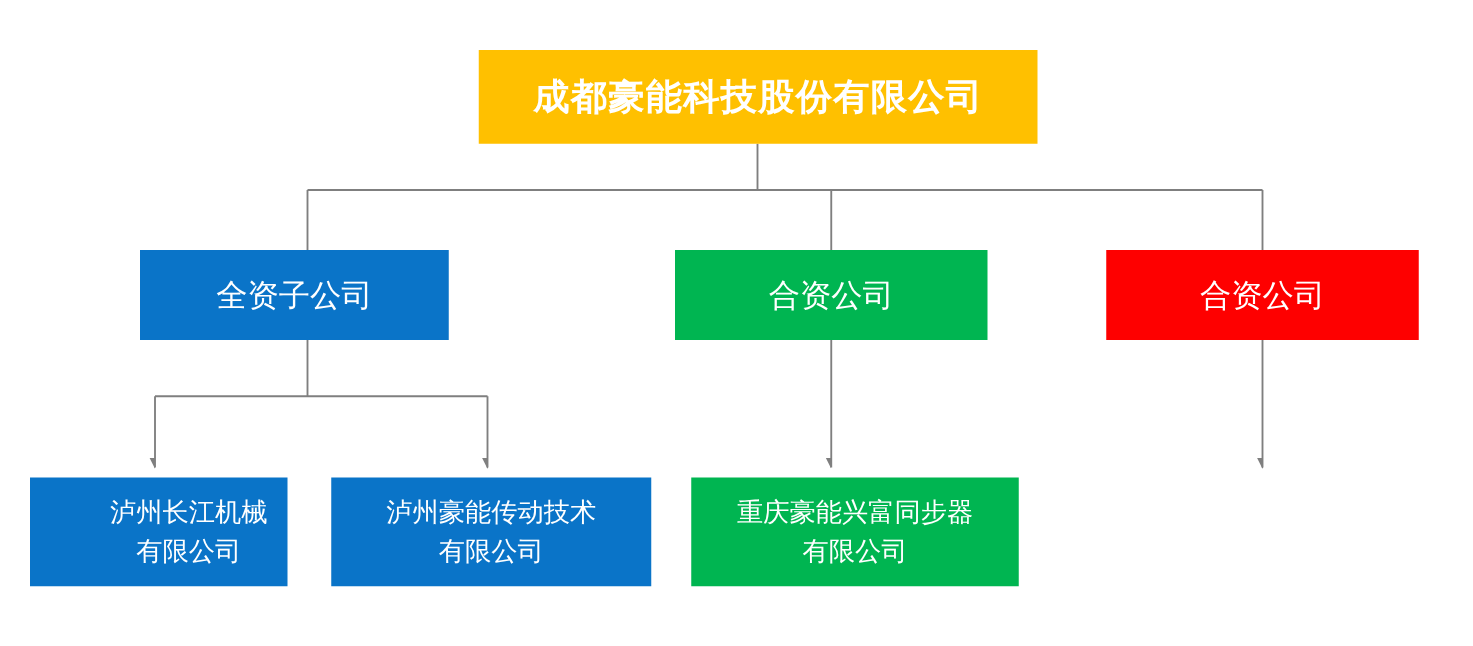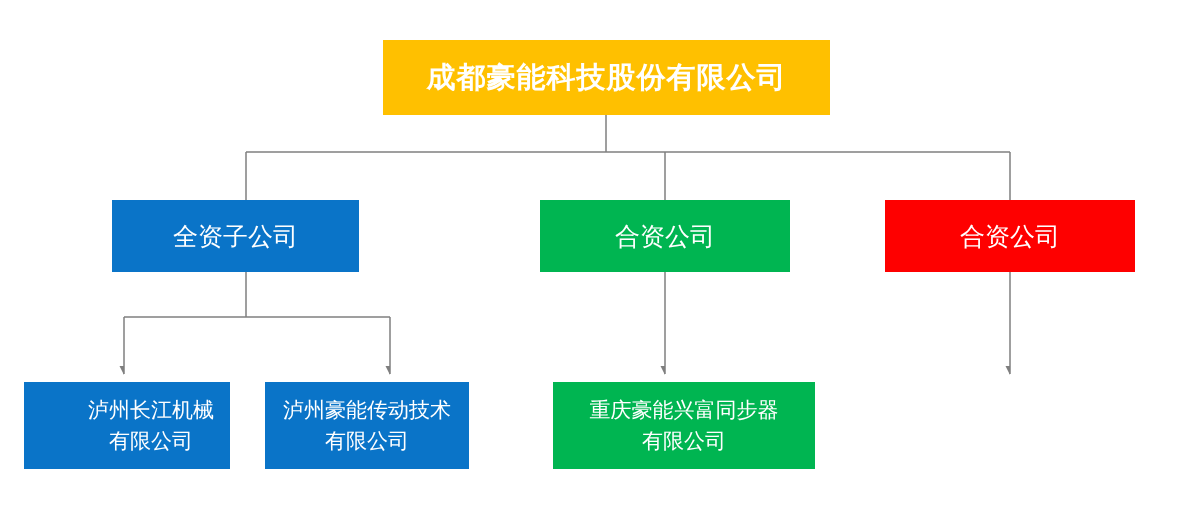--- a/index.html
+++ b/index.html
@@ -49,21 +49,21 @@
   }
   .branch-blue  { left: 112px; width: 247px; background: #0A74C8; }
   .branch-green { left: 540px; width: 250px; background: #00B551; }
   .branch-red   { left: 885px; width: 250px; background: #FE0000; }
   .node-leaf {
     top: 382px; height: 87px;
     font-size: 21px;
     line-height: 1.45;
   }
   .leaf-1 { left: 24px;  width: 206px; background: #0A74C8; padding-left: 48px; }
-  .leaf-2 { left: 265px; width: 204px; background: #0A74C8; }
+  .leaf-2 { left: 265px; width: 256px; background: #0A74C8; }
   .leaf-3 { left: 553px; width: 262px; background: #00B551; }
   .leaf-4 { left: 862px; width: 278px; background: #FE0000; }
 </style>
 </head>
 <body>
 
 <div class="canvas">
 
   <svg class="connectors" viewBox="0 0 1178 517" xmlns="http://www.w3.org/2000/svg">
     <defs>

